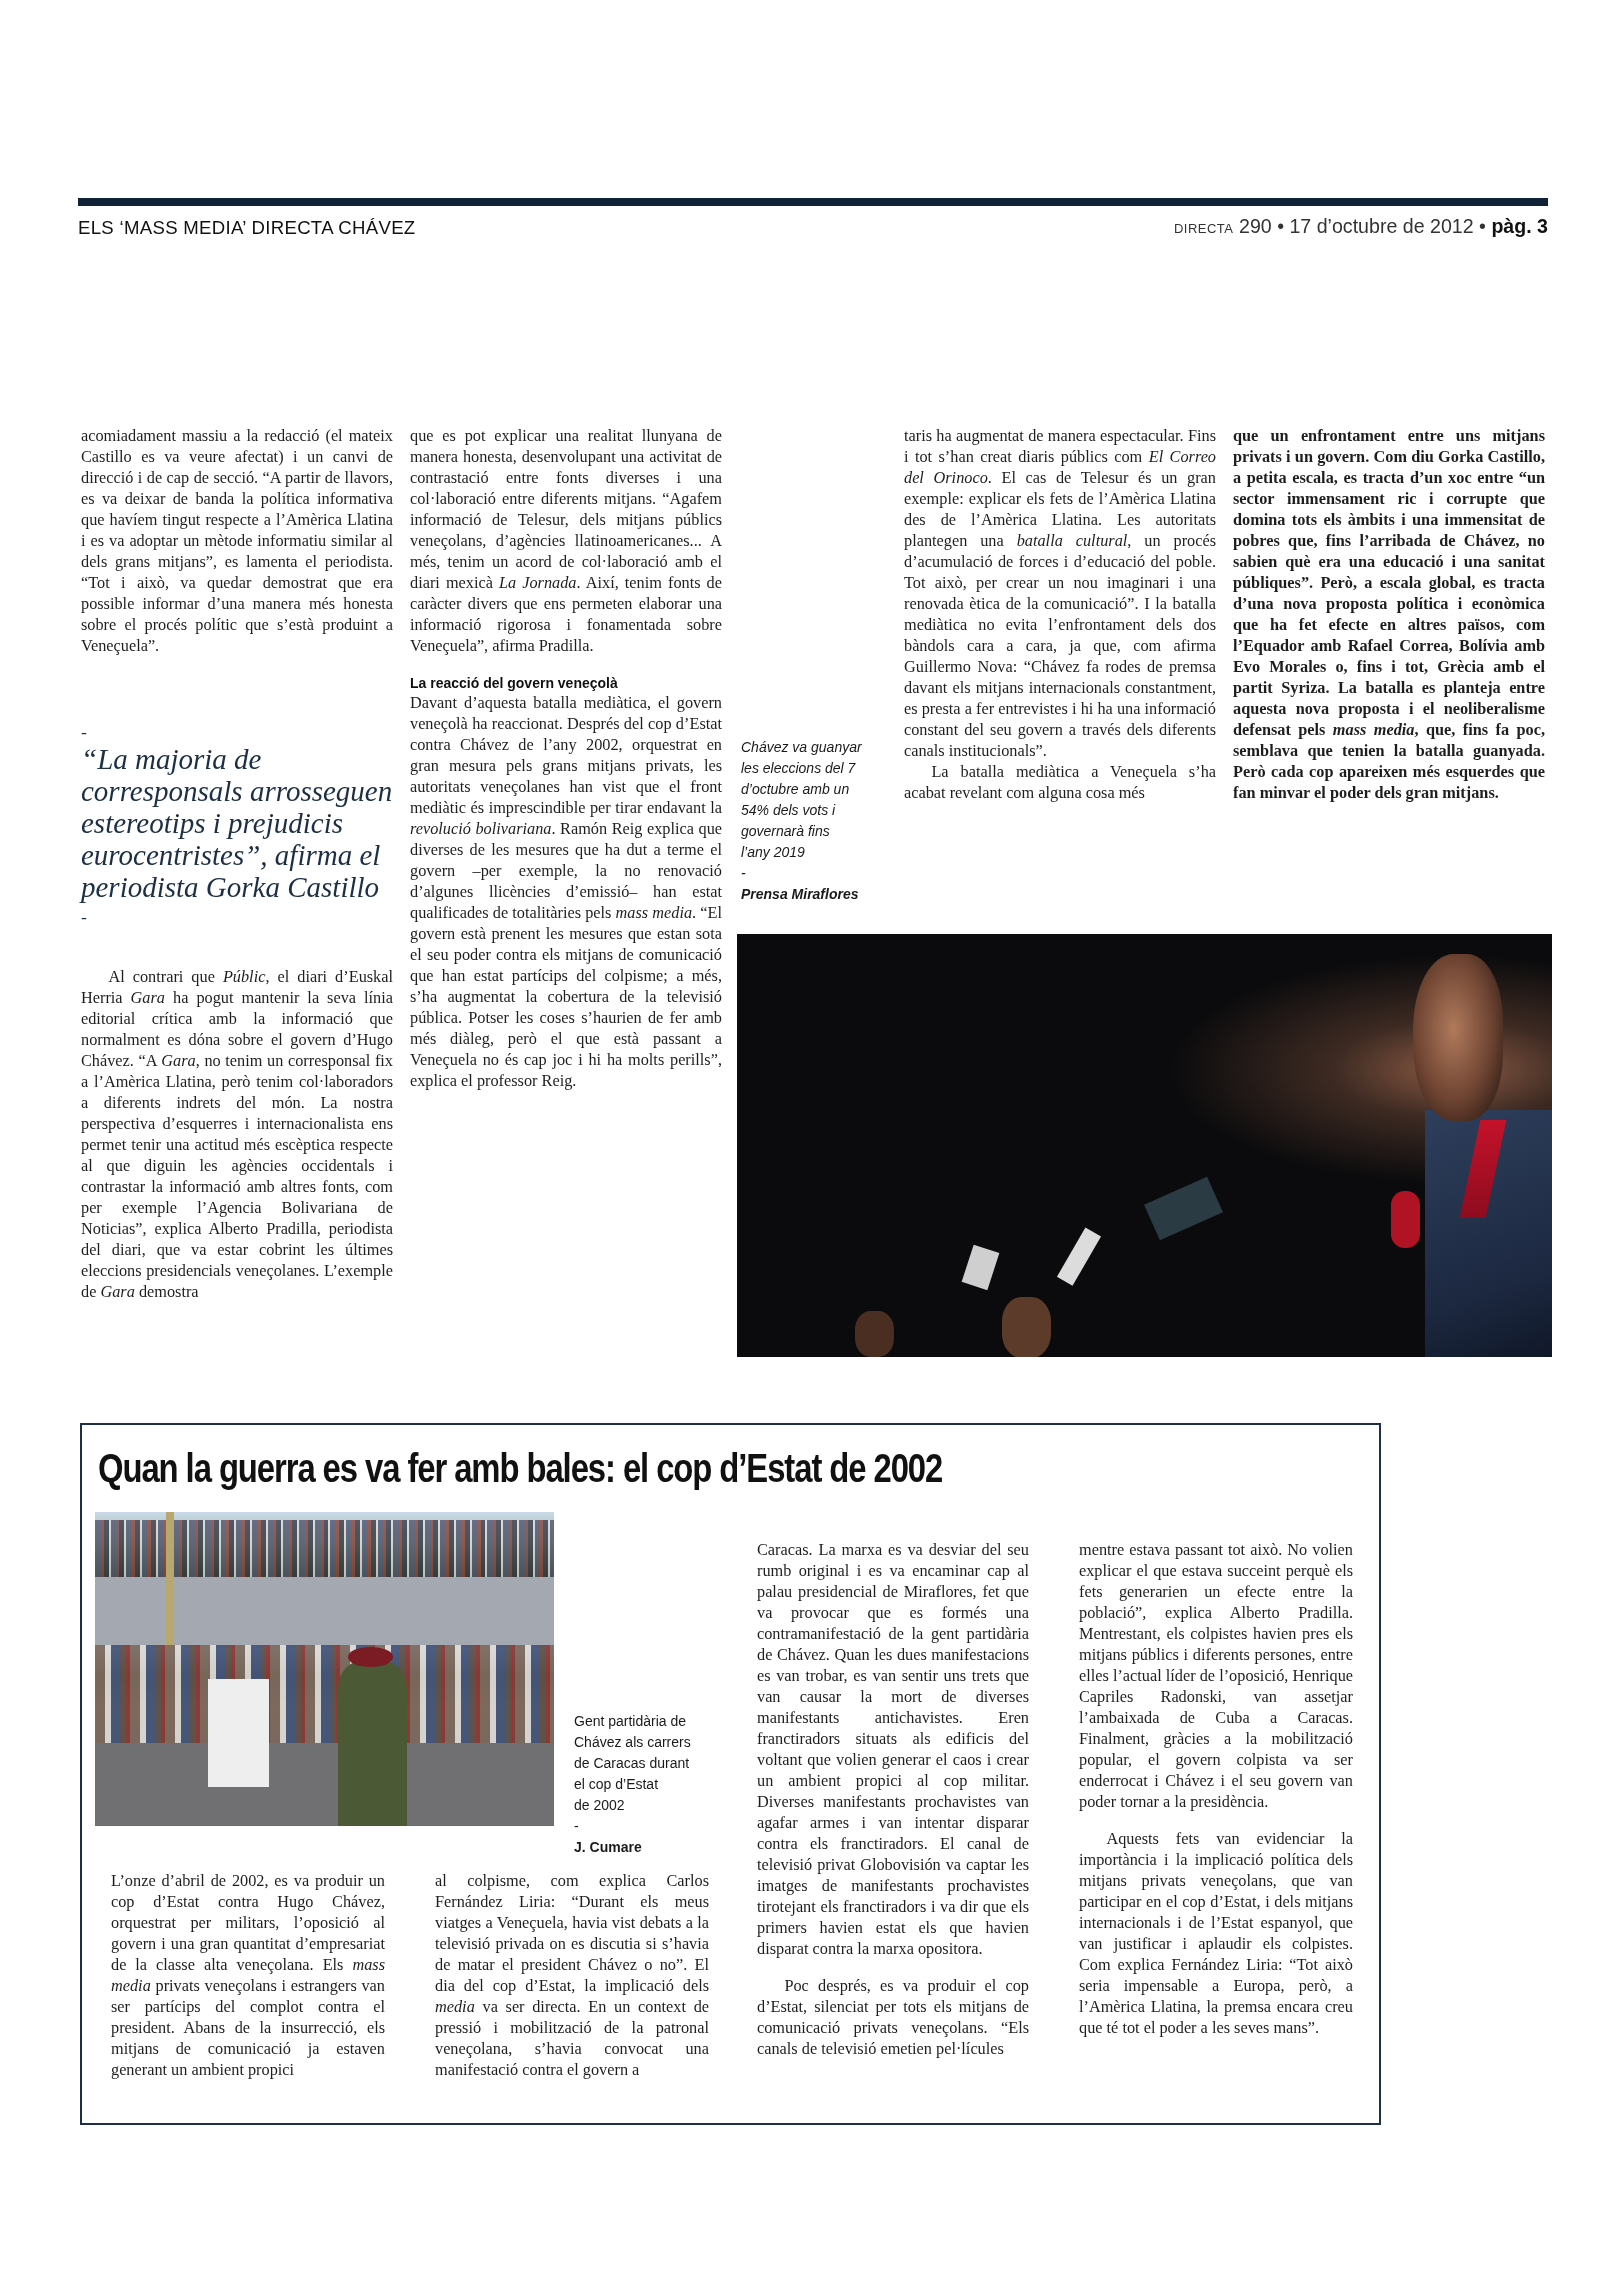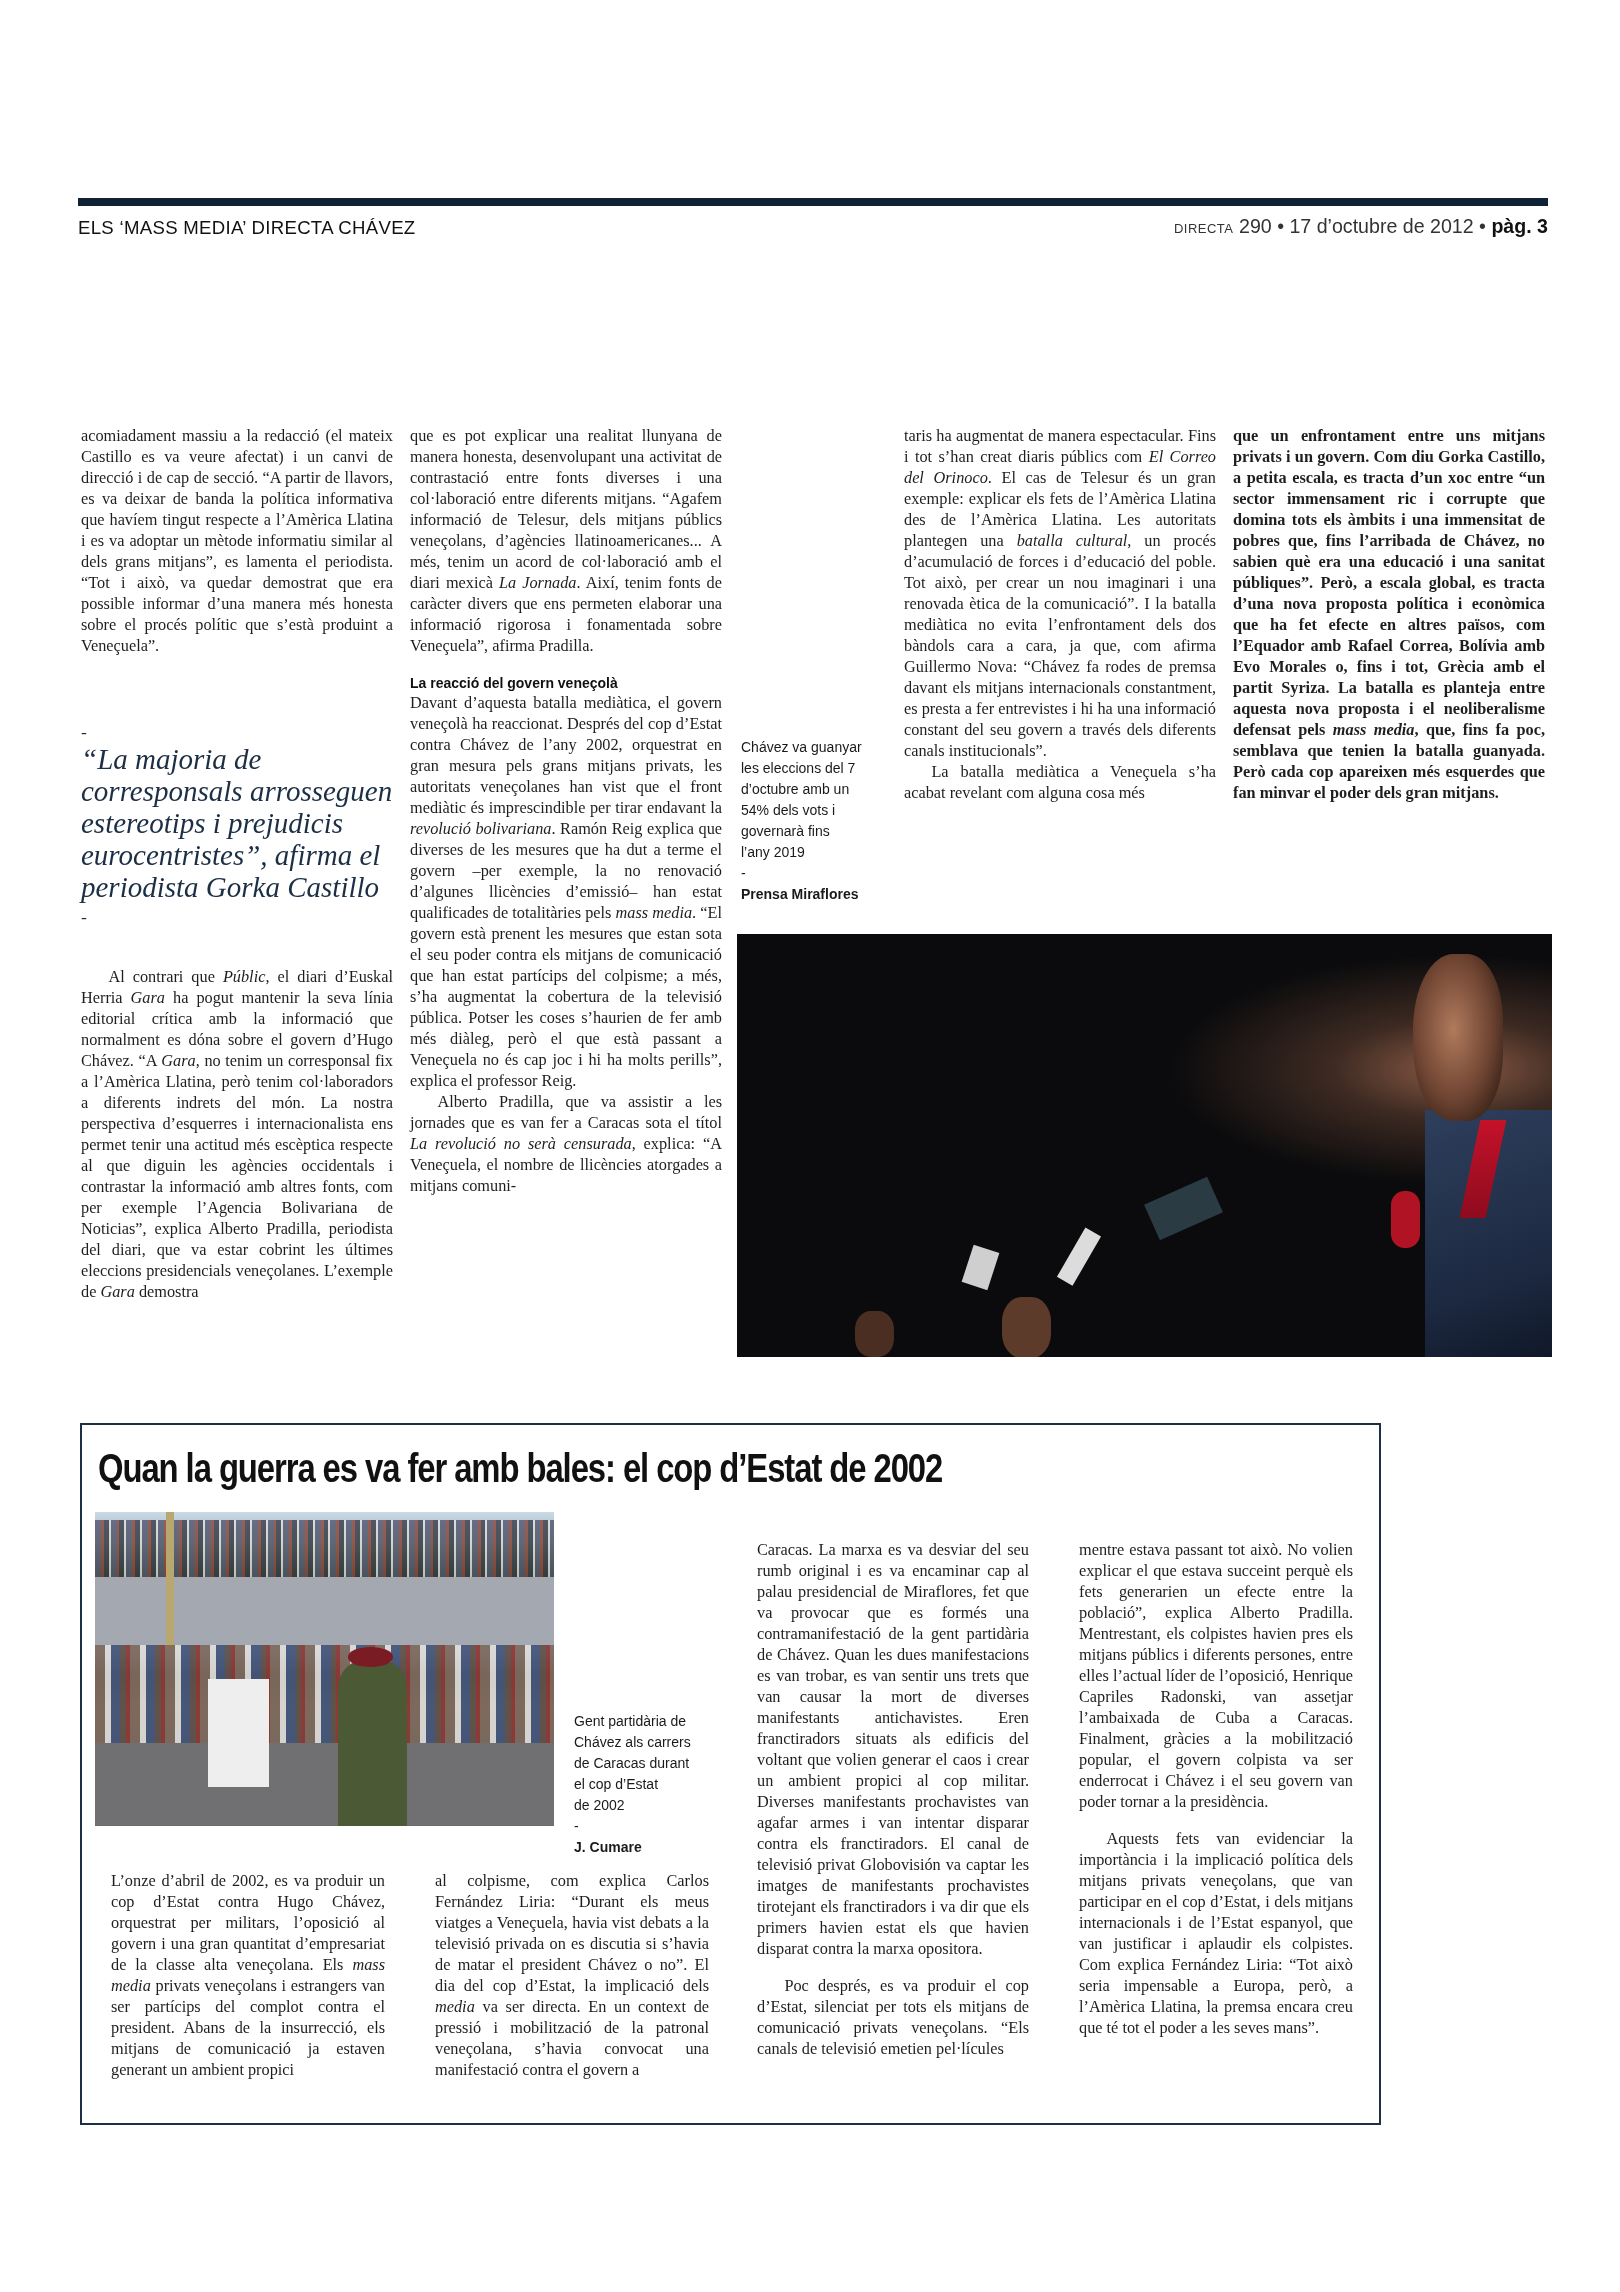--- a/index.html
+++ b/index.html
@@ -81,24 +81,23 @@
 </div>
 
 <div class="col serif" style="left:81px; top:966px; width:312px;">
   <p class="indent"><span>Al contrari que </span><em>Públic</em><span>, el diari d’Euskal Herria </span><em>Gara</em><span> ha pogut mantenir la seva línia editorial crítica amb la informació que normalment es dóna sobre el govern d’Hugo Chávez. “A </span><em>Gara</em><span>, no tenim un corresponsal fix a l’Amèrica Llatina, però tenim col·laboradors a diferents indrets del món. La nostra perspectiva d’esquerres i internacionalista ens permet tenir una actitud més escèptica respecte al que diguin les agències occidentals i contrastar la informació amb altres fonts, com per exemple l’Agencia Bolivariana de Noticias”, explica Alberto Pradilla, periodista del diari, que va estar cobrint les últimes eleccions presidencials veneçolanes. L’exemple de </span><em>Gara</em><span> demostra</span></p>
 </div>
 
 <div class="col serif" style="left:410px; top:425px; width:312px;">
   <p><span>que es pot explicar una realitat llunyana de manera honesta, desenvolupant una activitat de contrastació entre fonts diverses i una col·laboració entre diferents mitjans. “Agafem informació de Telesur, dels mitjans públics veneçolans, d’agències llatinoamericanes... A més, tenim un acord de col·laboració amb el diari mexicà </span><em>La Jornada</em><span>. Així, tenim fonts de caràcter divers que ens permeten elaborar una informació rigorosa i fonamentada sobre Veneçuela”, afirma Pradilla.</span></p>
   <div class="subhead">La reacció del govern veneçolà</div>
   <p><span>Davant d’aquesta batalla mediàtica, el govern veneçolà ha reaccionat. Després del cop d’Estat contra Chávez de l’any 2002, orquestrat en gran mesura pels grans mitjans privats, les autoritats veneçolanes han vist que el front mediàtic és imprescindible per tirar endavant la </span><em>revolució bolivariana</em><span>. Ramón Reig explica que diverses de les mesures que ha dut a terme el govern –per exemple, la no renovació d’algunes llicències d’emissió– han estat qualificades de totalitàries pels </span><em>mass media</em><span>. “El govern està prenent les mesures que estan sota el seu poder contra els mitjans de comunicació que han estat partícips del colpisme; a més, s’ha augmentat la cobertura de la televisió pública. Potser les coses s’haurien de fer amb més diàleg, però el que està passant a Veneçuela no és cap joc i hi ha molts perills”, explica el professor Reig.</span></p>
-  <p class="indent"><span>Alberto Pradilla, que va assistir a les jornades que es van fer a Caracas sota el títol </span><em>La revolució no serà censurada</em><span>, explica: “A Veneçuela, el nombre de llicències atorgades a mitjans comuni-</span></p>
 </div>
 
-<div class="caption" style="left:741px; top:737px; width:147px;">
+<div class="caption" style="left:741px; top:737px; width:147px;font-style:italic;">
   <div>
     <span style="display:block">Chávez va guanyar</span>
     <span style="display:block">les eleccions del 7</span>
     <span style="display:block">d’octubre amb un</span>
     <span style="display:block">54% dels vots i</span>
     <span style="display:block">governarà fins</span>
     <span style="display:block">l’any 2019</span>
   </div>
   <span class="dash">-</span>
   <span class="credit">Prensa Miraflores</span>

